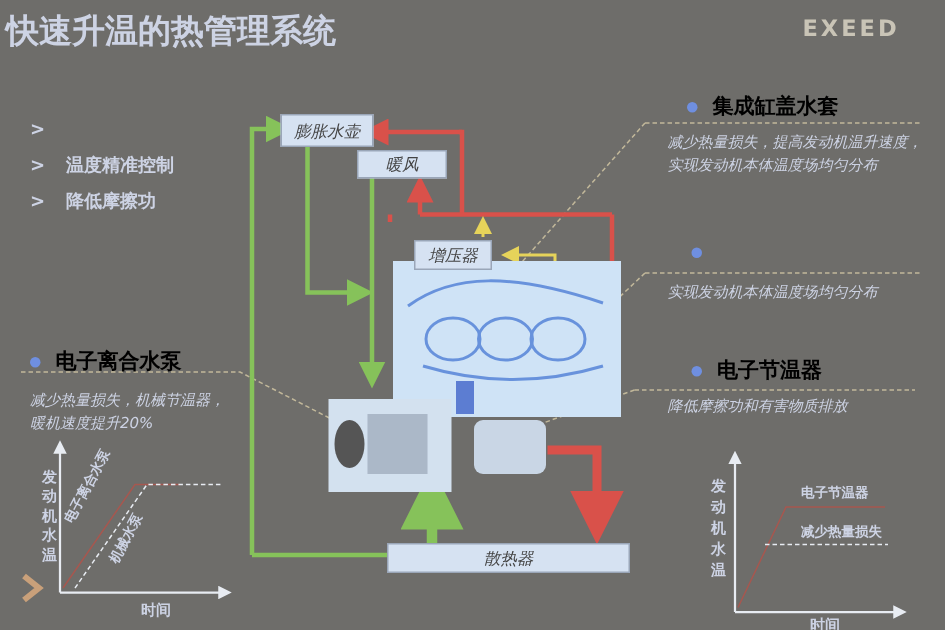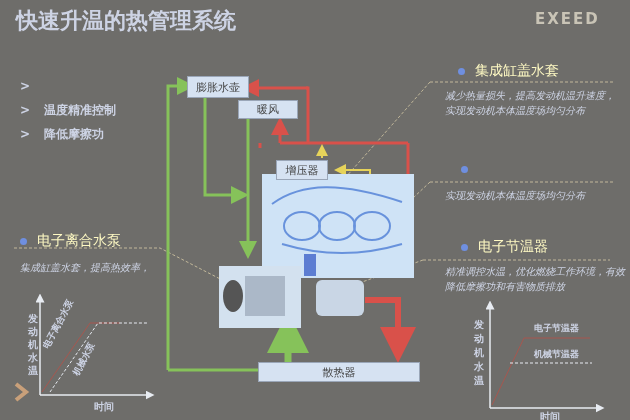--- a/index.html
+++ b/index.html
@@ -1,26 +1,26 @@
 <!DOCTYPE html>
 <html><head>
 <meta charset="utf-8">
 <style>
   html,body{margin:0;padding:0;}
   body{width:630px;height:420px;overflow:hidden;background:#6e6d6a;font-family:"DejaVu Sans","Liberation Sans",sans-serif;position:relative;}
   .abs{position:absolute;}
-  .title{left:4px;top:6px;font-size:22px;font-weight:bold;color:#cdd3e4;letter-spacing:0px;white-space:nowrap;margin-left:12px;}
+  .title{left:4px;top:6px;font-size:22px;font-weight:bold;color:#cdd3e4;letter-spacing:0px;white-space:nowrap;}
   .logo{left:535px;top:10px;font-size:15px;font-weight:bold;color:#c9c4b6;letter-spacing:2px;}
   .bullet-list{left:20px;top:74px;}
   .bullet{display:flex;align-items:center;height:24px;color:#cdd3e4;font-size:12px;font-weight:bold;}
   .bullet .chev{width:14px;color:#cdd3e4;font-size:12px;margin-right:10px;}
-  .feat-title{font-size:14px;font-weight:normal;color:#fef9c3;white-space:nowrap;}
+  .feat-title{font-size:14px;font-weight:bold;color:#000000;white-space:nowrap;}
   .feat-dot{width:7px;height:7px;border-radius:50%;background:#6f8fe0;display:inline-block;margin-right:10px;vertical-align:middle;}
   .feat-desc{font-size:10px;color:#cdd3e4;line-height:15px;white-space:nowrap;font-style:italic;}
-  .box{background:#d6e2f2;border:1px solid #9aa6b8;color:#444;font-family:"DejaVu Serif","Liberation Serif",serif;font-size:11px;display:flex;align-items:center;justify-content:center;}
+  .box{background:#d6e2f2;border:1px solid #9aa6b8;color:#444;font-family:"DejaVu Serif","Liberation Serif",serif;font-size:11px;display:flex;align-items:center;justify-content:center;font-style:italic;}
   .engine{background:#cfe3f6;}
   .chart-label{color:#cdd3e4;font-size:10px;font-weight:bold;}
   svg{position:absolute;left:0;top:0;}
 </style>
 </head>
 <body>
 
 <div class="abs title">快速升温的热管理系统</div>
 <div class="abs logo">EXEED</div>
 
@@ -127,21 +127,22 @@
     <rect x="26" y="10" width="40" height="40" fill="#9aa7b8" opacity="0.7"></rect>
   </svg>
 </div>
 
 <div class="abs" style="left:316px;top:280px;width:48px;height:36px;background:#c9d6e5;border-radius:6px;"></div>
 
 <div class="abs box" style="left:258px;top:362px;width:160px;height:18px;text-align:center;">散热器</div>
 
 <div class="abs" style="left:20px;top:232px;">
   <div class="feat-title"><span class="feat-dot"></span><span>电子离合水泵</span></div>
-  <div class="feat-desc" style="margin-top:10px;">集成缸盖水套，提高热效率，</div>
+  <div class="feat-desc" style="margin-top:10px;">减少热量损失，机械节温器，</div>
+  <div class="feat-desc">暖机速度提升20%</div>
 </div>
 
 <div class="abs" style="left:458px;top:62px;">
   <div class="feat-title"><span class="feat-dot"></span><span>集成缸盖水套</span></div>
 </div>
 <div class="abs" style="left:445px;top:88px;">
   <div class="feat-desc">减少热量损失，提高发动机温升速度，</div>
   <div class="feat-desc">实现发动机本体温度场均匀分布</div>
 </div>
 
@@ -149,25 +150,24 @@
   <div class="feat-title"><span class="feat-dot"></span></div>
 </div>
 <div class="abs" style="left:445px;top:188px;">
   <div class="feat-desc">实现发动机本体温度场均匀分布</div>
 </div>
 
 <div class="abs" style="left:461px;top:238px;">
   <div class="feat-title"><span class="feat-dot"></span><span>电子节温器</span></div>
 </div>
 <div class="abs" style="left:445px;top:264px;">
-  <div class="feat-desc">精准调控水温，优化燃烧工作环境，有效</div>
   <div class="feat-desc">降低摩擦功和有害物质排放</div>
 </div>
 
 <div class="abs chart-label" style="left:28px;top:312px;width:12px;line-height:13px;">发动机水温</div>
 <div class="abs chart-label" style="left:94px;top:400px;">时间</div>
 <div class="abs chart-label" style="left:40px;top:345px;transform:rotate(-62deg);transform-origin:left top;white-space:nowrap;font-size:9px;">电子离合水泵</div>
 <div class="abs chart-label" style="left:70px;top:372px;transform:rotate(-62deg);transform-origin:left top;white-space:nowrap;font-size:9px;">机械水泵</div>
 
 <div class="abs chart-label" style="left:474px;top:318px;width:12px;line-height:14px;">发动机水温</div>
 <div class="abs chart-label" style="left:540px;top:410px;">时间</div>
 <div class="abs chart-label" style="left:534px;top:322px;font-size:9px;">电子节温器</div>
-<div class="abs chart-label" style="left:534px;top:348px;font-size:9px;">机械节温器</div>
+<div class="abs chart-label" style="left:534px;top:348px;font-size:9px;">减少热量损失</div>
 
 </body></html>

